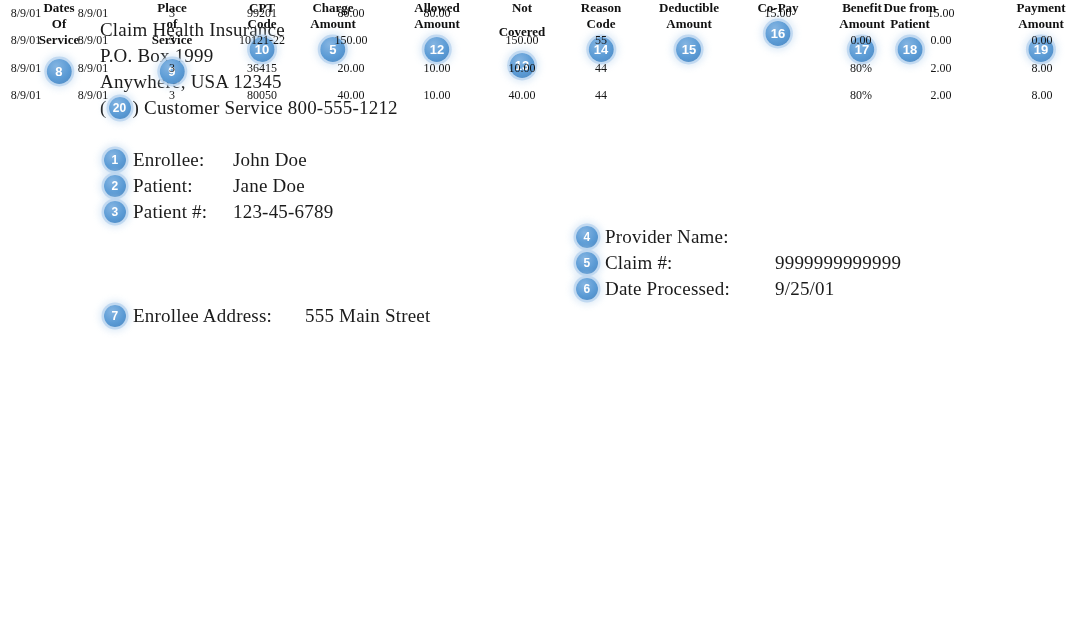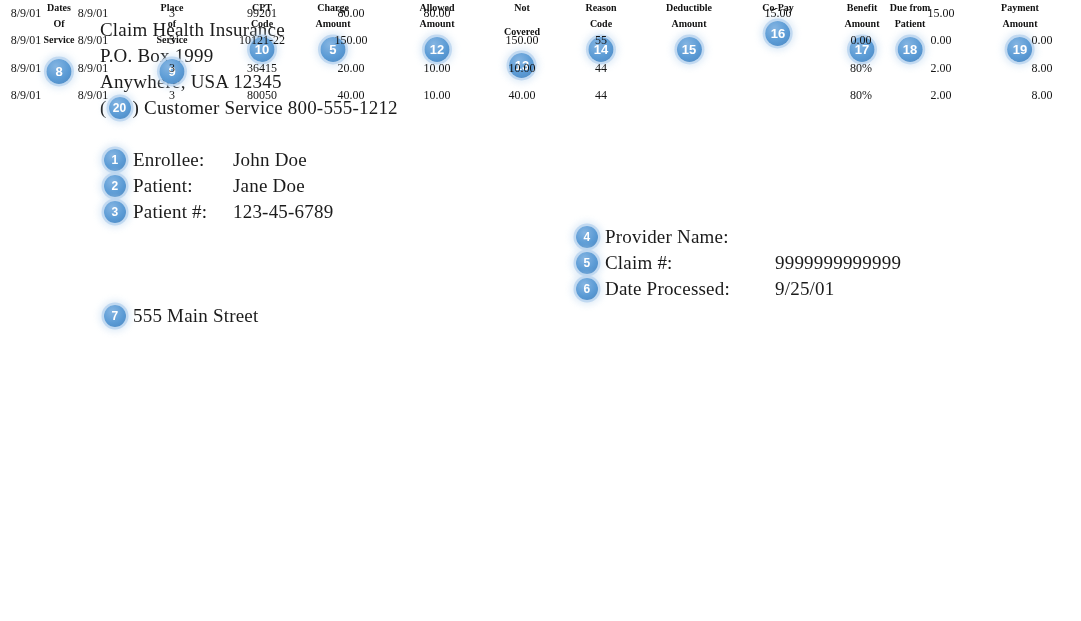--- a/index.html
+++ b/index.html
@@ -24,21 +24,21 @@
     width:22px;height:22px;border-radius:50%;
     background:radial-gradient(circle at 38% 30%, #85b5e2 0%, #5b9bd5 55%, #4a86c0 100%);
     color:#fff;font-family:"Liberation Sans","DejaVu Sans",sans-serif;
     font-size:12px;font-weight:bold;line-height:1;
     box-shadow:0 0 0 2.5px rgba(188,214,239,.9), 0 0 6px 5px rgba(188,214,239,.45);
   }
   .badge.lg{width:25px;height:25px;font-size:13px;}
 
   #table-head{position:absolute;left:0;top:404;width:1081px;height:90px;}
   .col{position:absolute;top:0;transform:translateX(-50%);display:flex;flex-direction:column;align-items:center;}
-  .hline{display:block;white-space:nowrap;font-weight:bold;font-size:10px;line-height:16px;color:#111;}
+  .hline{display:block;white-space:nowrap;font-weight:bold;font-size:13px;line-height:16px;color:#111;}
   .col .badge{margin-top:5px;}
   .col[data-lines="3"] .badge{margin-top:11px;}
 
   #table-body{position:absolute;left:0;top:498;width:1081px;height:123px;}
   .trow{position:absolute;left:0;width:1081px;height:27px;}
   .cell{position:absolute;top:0;transform:translateX(-50%);white-space:nowrap;font-size:12px;line-height:27px;color:#161616;}
 </style>
 </head>
 <body>
 
@@ -84,20 +84,21 @@
   <div class="inforow">
     <span class="badge">6</span>
     <span class="ilabel w-provider">Date Processed:</span>
     <span>9/25/01</span>
   </div>
 </div>
 
 <div class="block" style="left:104px;top:303px;">
   <div class="inforow">
     <span class="badge">7</span>
+    <span class="ilabel w-address">Enrollee Address:</span>
     <span>555 Main Street</span>
   </div>
 </div>
 
 <div id="table-head">
     <div class="col" data-lines="3" style="left: 59px;">
       <span class="hline">Dates</span>
       <span class="hline">Of</span>
       <span class="hline">Service</span>
       <span class="badge lg">8</span>
@@ -145,21 +146,21 @@
     <div class="col" data-lines="2" style="left: 862px;">
       <span class="hline">Benefit</span>
       <span class="hline">Amount</span>
       <span class="badge lg">17</span>
     </div>
     <div class="col" data-lines="2" style="left: 910px;">
       <span class="hline">Due from</span>
       <span class="hline">Patient</span>
       <span class="badge lg">18</span>
     </div>
-    <div class="col" data-lines="2" style="left: 1020px;">
+    <div class="col" data-lines="2" style="left: 1041px;">
       <span class="hline">Payment</span>
       <span class="hline">Amount</span>
       <span class="badge lg">19</span>
     </div>
   </div>
 <div id="table-body">
     <div class="trow" style="top: 0px;">
       <span class="cell" style="left: 26px;">8/9/01</span>
       <span class="cell" style="left: 93px;">8/9/01</span>
       <span class="cell" style="left: 172px;">3</span>

